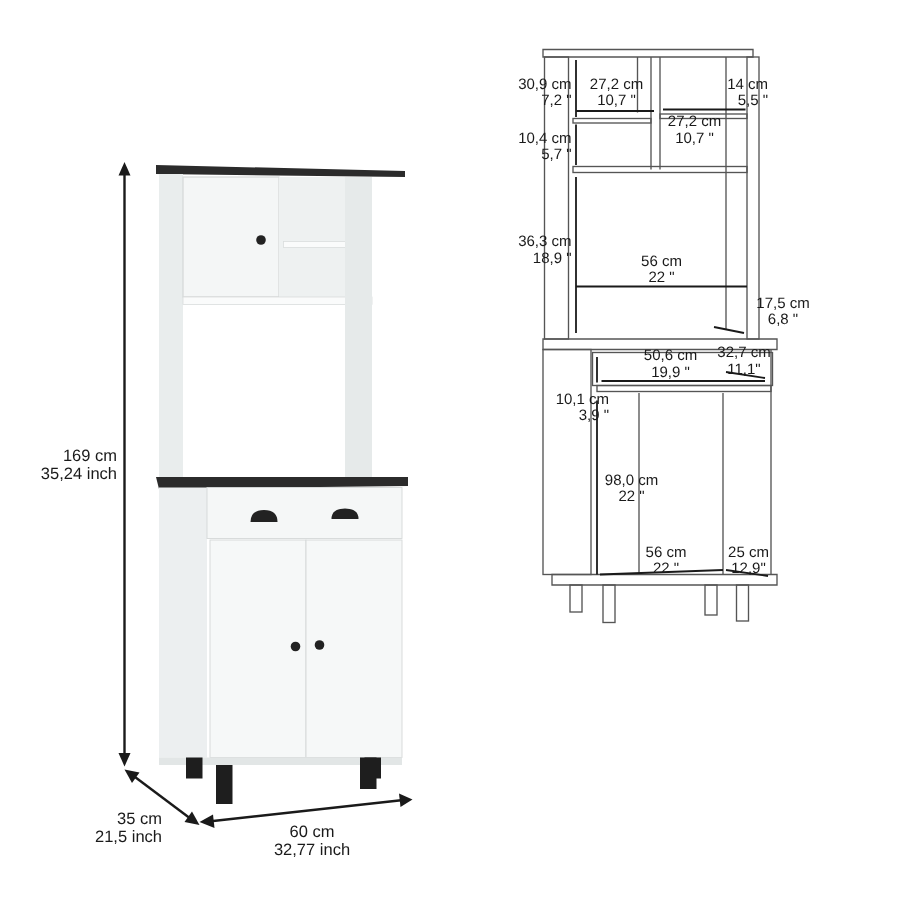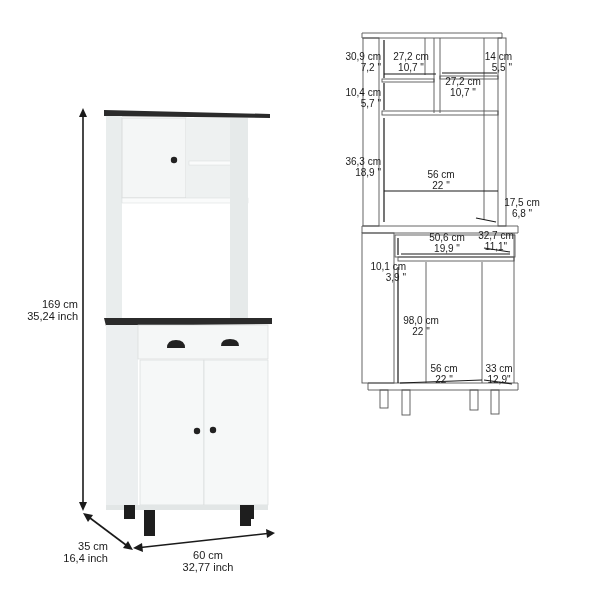--- a/index.html
+++ b/index.html
@@ -55,21 +55,21 @@
   <polygon points="133,548 142,543 143,552" fill="#1a1a1a"></polygon>
   <polygon points="275,533 266,529 267,538" fill="#1a1a1a"></polygon>
 </svg>
 
 <div class="lbl lbl-big right" style="left:10px; top:298px; width:68px;">
   <span>169 cm</span>
   <span>35,24 inch</span>
 </div>
 <div class="lbl lbl-big right" style="left:50px; top:540px; width:58px;">
   <span>35 cm</span>
-  <span>16,4 inch</span>
+  <span>21,5 inch</span>
 </div>
 <div class="lbl lbl-big" style="left:168px; top:549px; width:80px;text-align:center;">
   <span>60 cm</span>
   <span>32,77 inch</span>
 </div>
 </div>
 
 <div>
 <svg width="600" height="600" viewBox="0 0 600 600">
   <g fill="none" stroke="#555" stroke-width="0.9">
@@ -167,16 +167,16 @@
 </div>
 <div class="lbl" style="left:399px; top:316px; width:44px;">
   <span>98,0 cm</span>
   <span>22 "</span>
 </div>
 <div class="lbl" style="left:422px; top:364px; width:44px;">
   <span>56 cm</span>
   <span>22 "</span>
 </div>
 <div class="lbl" style="left:480px; top:364px; width:38px;">
-  <span>33 cm</span>
+  <span>25 cm</span>
   <span>12,9"</span>
 </div>
 </div>
 
 </body></html>

